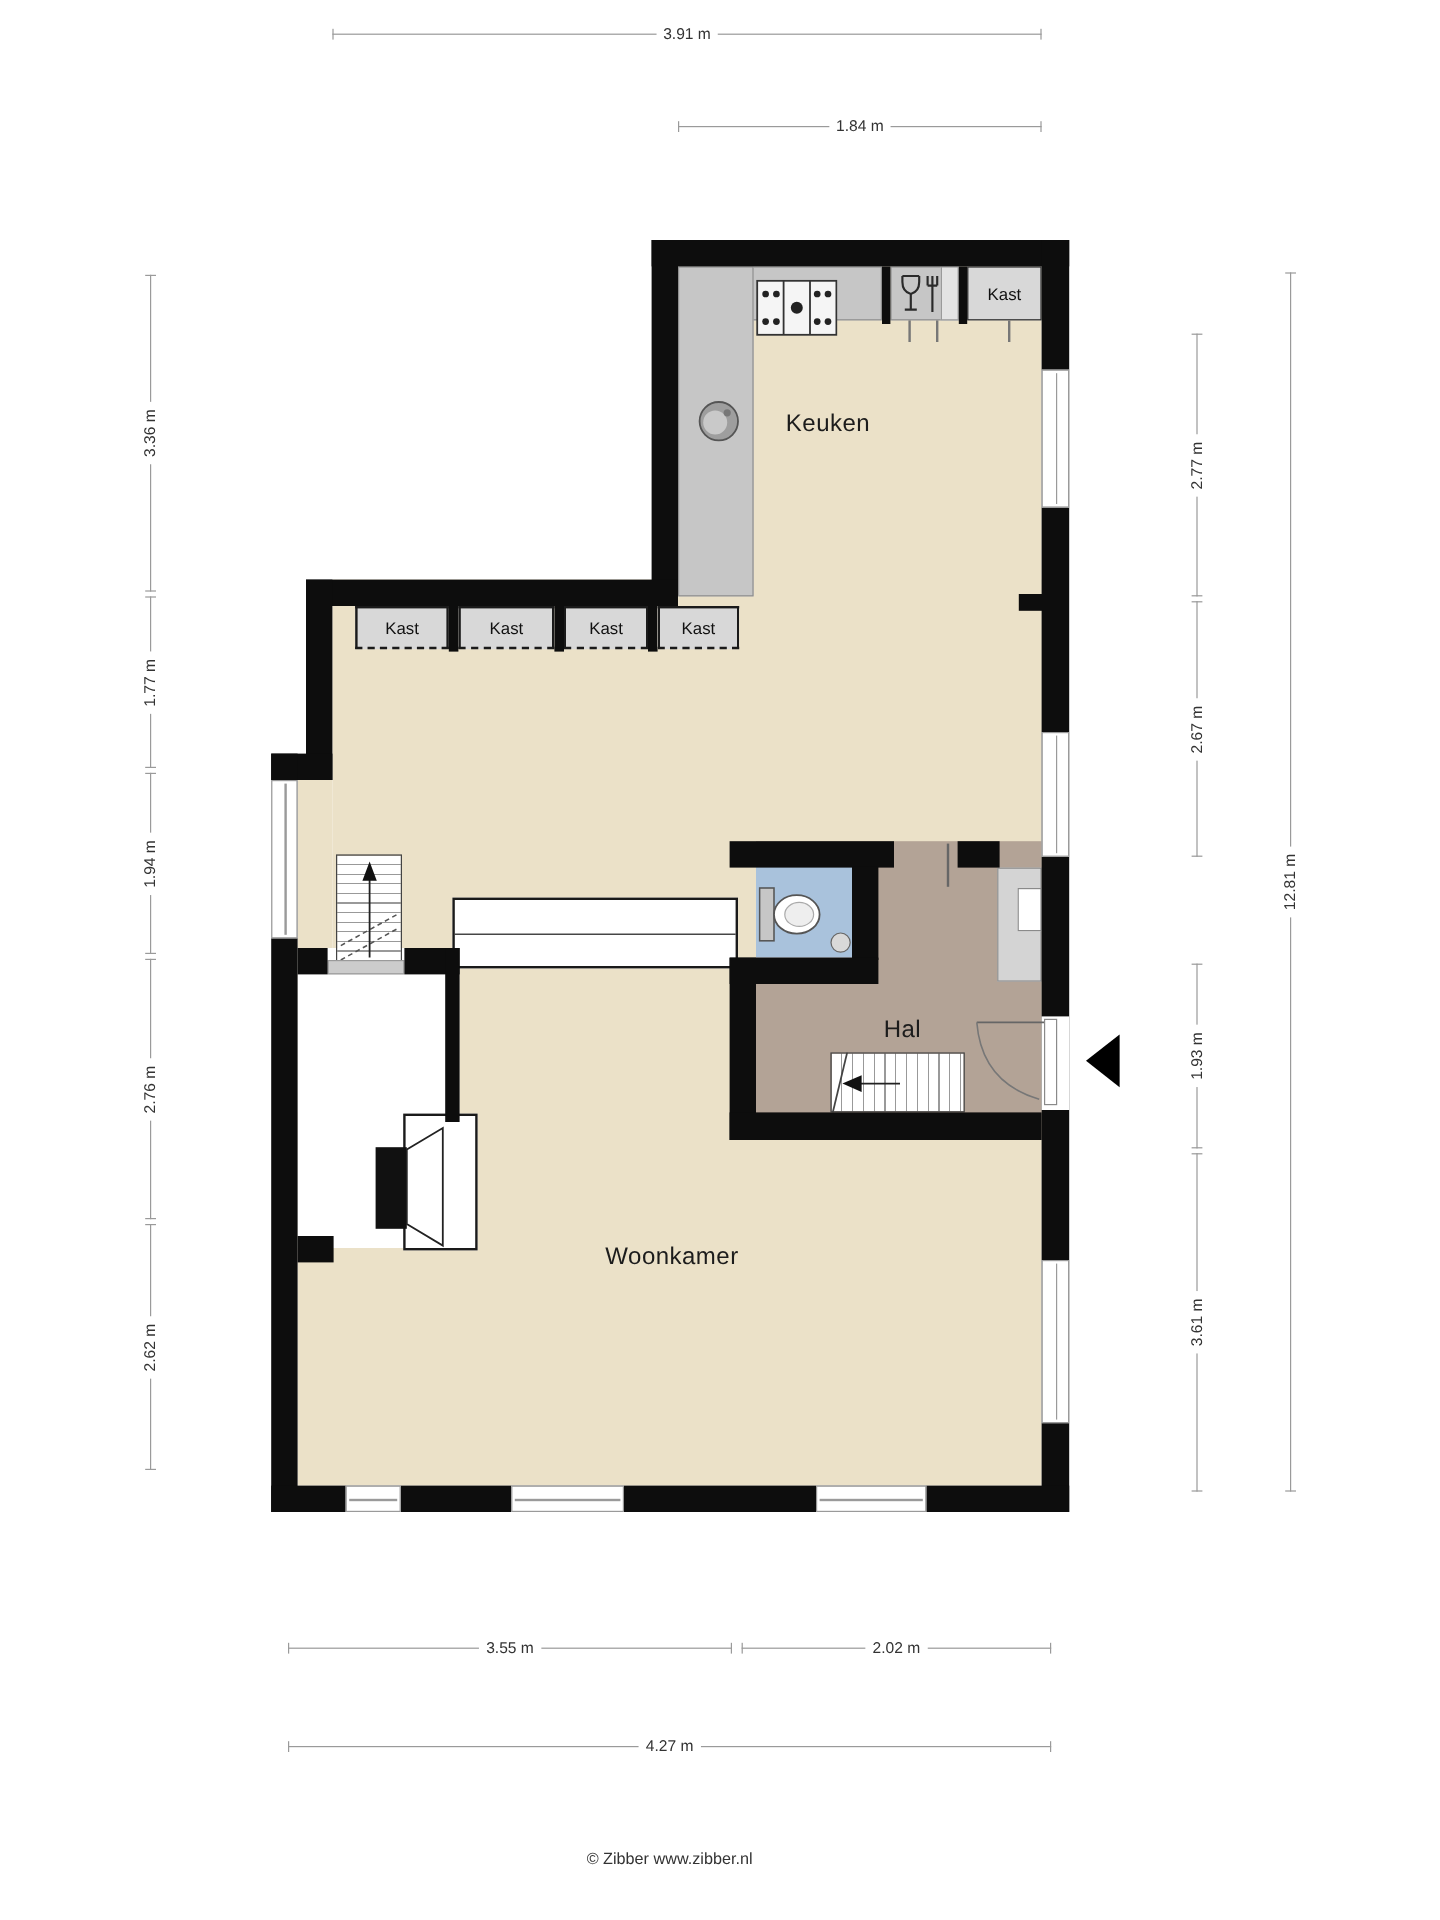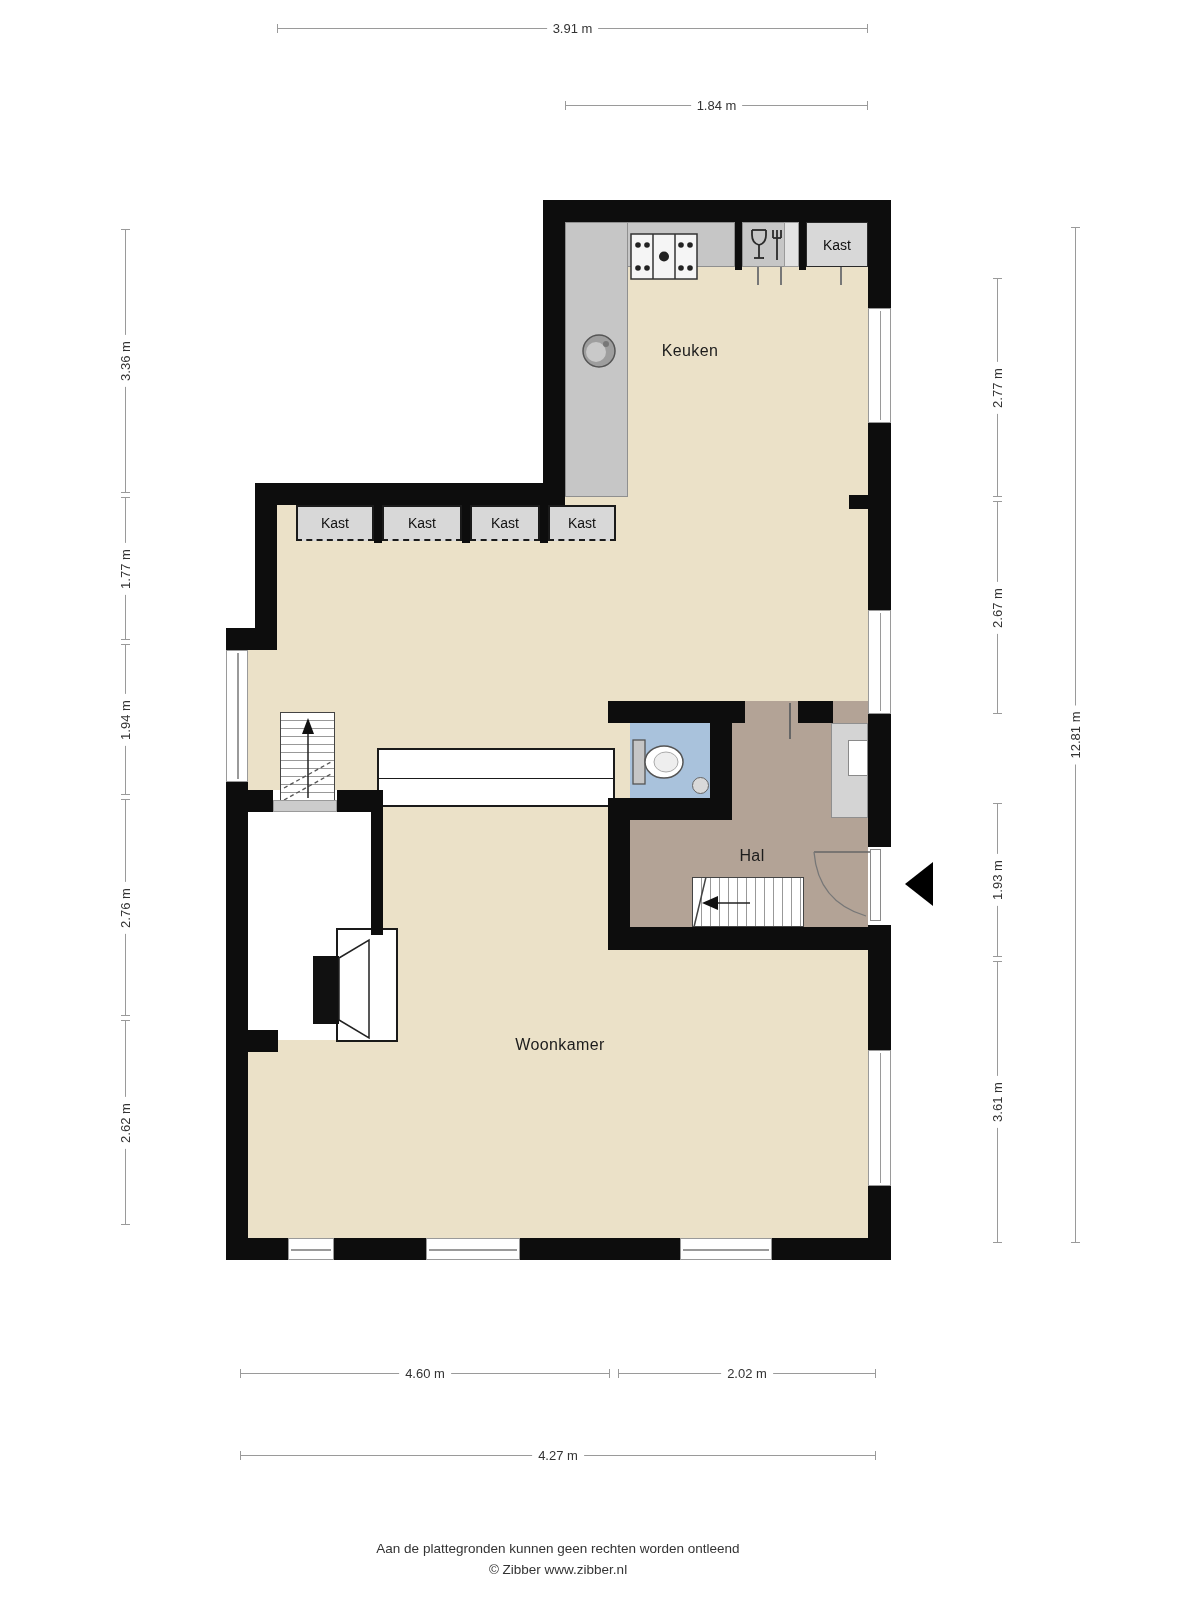--- a/index.html
+++ b/index.html
@@ -28,21 +28,21 @@
   .door-leaf{position:absolute;background:#fff;border:1px solid #8a8a8a;box-sizing:border-box;}
   .tick{position:absolute;background:#777;}
   .threshold{position:absolute;background:#cccccc;border:1px solid #9a9a9a;box-sizing:border-box;}
   .stairs{position:absolute;border:1.5px solid #444;box-sizing:border-box;}
   .stairs-up{background:repeating-linear-gradient(to bottom,#fff 0 7px,#999 7px 8px);}
   .stairs-dn{background:repeating-linear-gradient(to right,#fff 0 8px,#999 8px 9px);}
   .divider-unit{position:absolute;background:#fff;border:2px solid #1a1a1a;box-sizing:border-box;}
   .divider-unit::after{content:"";position:absolute;left:0;right:0;top:50%;height:1.5px;background:#1a1a1a;}
   .fp-outer{position:absolute;background:#fff;border:2px solid #1a1a1a;box-sizing:border-box;}
   .fp-box{position:absolute;background:#111;}
-  .room-label{position:absolute;font-size:16px;color:#1c1c1c;text-align:center;letter-spacing:.4px;}
+  .room-label{position:absolute;font-size:20px;color:#1c1c1c;text-align:center;letter-spacing:.4px;}
   .entry-arrow{position:absolute;width:0;height:0;border-top:22px solid transparent;
                border-bottom:22px solid transparent;border-right:28px solid #000;}
   
   .hdim{position:absolute;height:0;}
   .hdim .ln{position:absolute;left:0;right:0;top:0;height:1px;background:#9a9a9a;}
   .hdim::before,.hdim::after{content:"";position:absolute;top:-4px;width:1px;height:9px;background:#9a9a9a;}
   .hdim::before{left:0;}.hdim::after{right:0;}
   .hdim .lb{position:absolute;left:50%;top:0;transform:translate(-50%,-50%);background:#fff;
             padding:0 6px;font-size:13px;color:#333;white-space:nowrap;}
   .vdim{position:absolute;width:0;}
@@ -260,29 +260,28 @@
       <span class="lb">3.61 m</span>
   </div>
 
   <div class="vdim" style="left:1075px;top:227px;height:1016px;">
     <div class="ln"></div>
       <span class="lb">12.81 m</span>
   </div>
 
   <div class="hdim" style="left:240px;top:1373px;width:370px;">
     <div class="ln"></div>
-      <span class="lb">4.60 m</span>
+      <span class="lb">3.55 m</span>
   </div>
   <div class="hdim" style="left:618px;top:1373px;width:258px;">
     <div class="ln"></div>
       <span class="lb">2.02 m</span>
   </div>
   <div class="hdim" style="left:240px;top:1455px;width:636px;">
     <div class="ln"></div>
       <span class="lb">4.27 m</span>
   </div>
 
   <div class="footer">
-    <div>Aan de plattegronden kunnen geen rechten worden ontleend</div>
     <div>© Zibber www.zibber.nl</div>
   </div>
 
 </div>
 
 </body></html>

